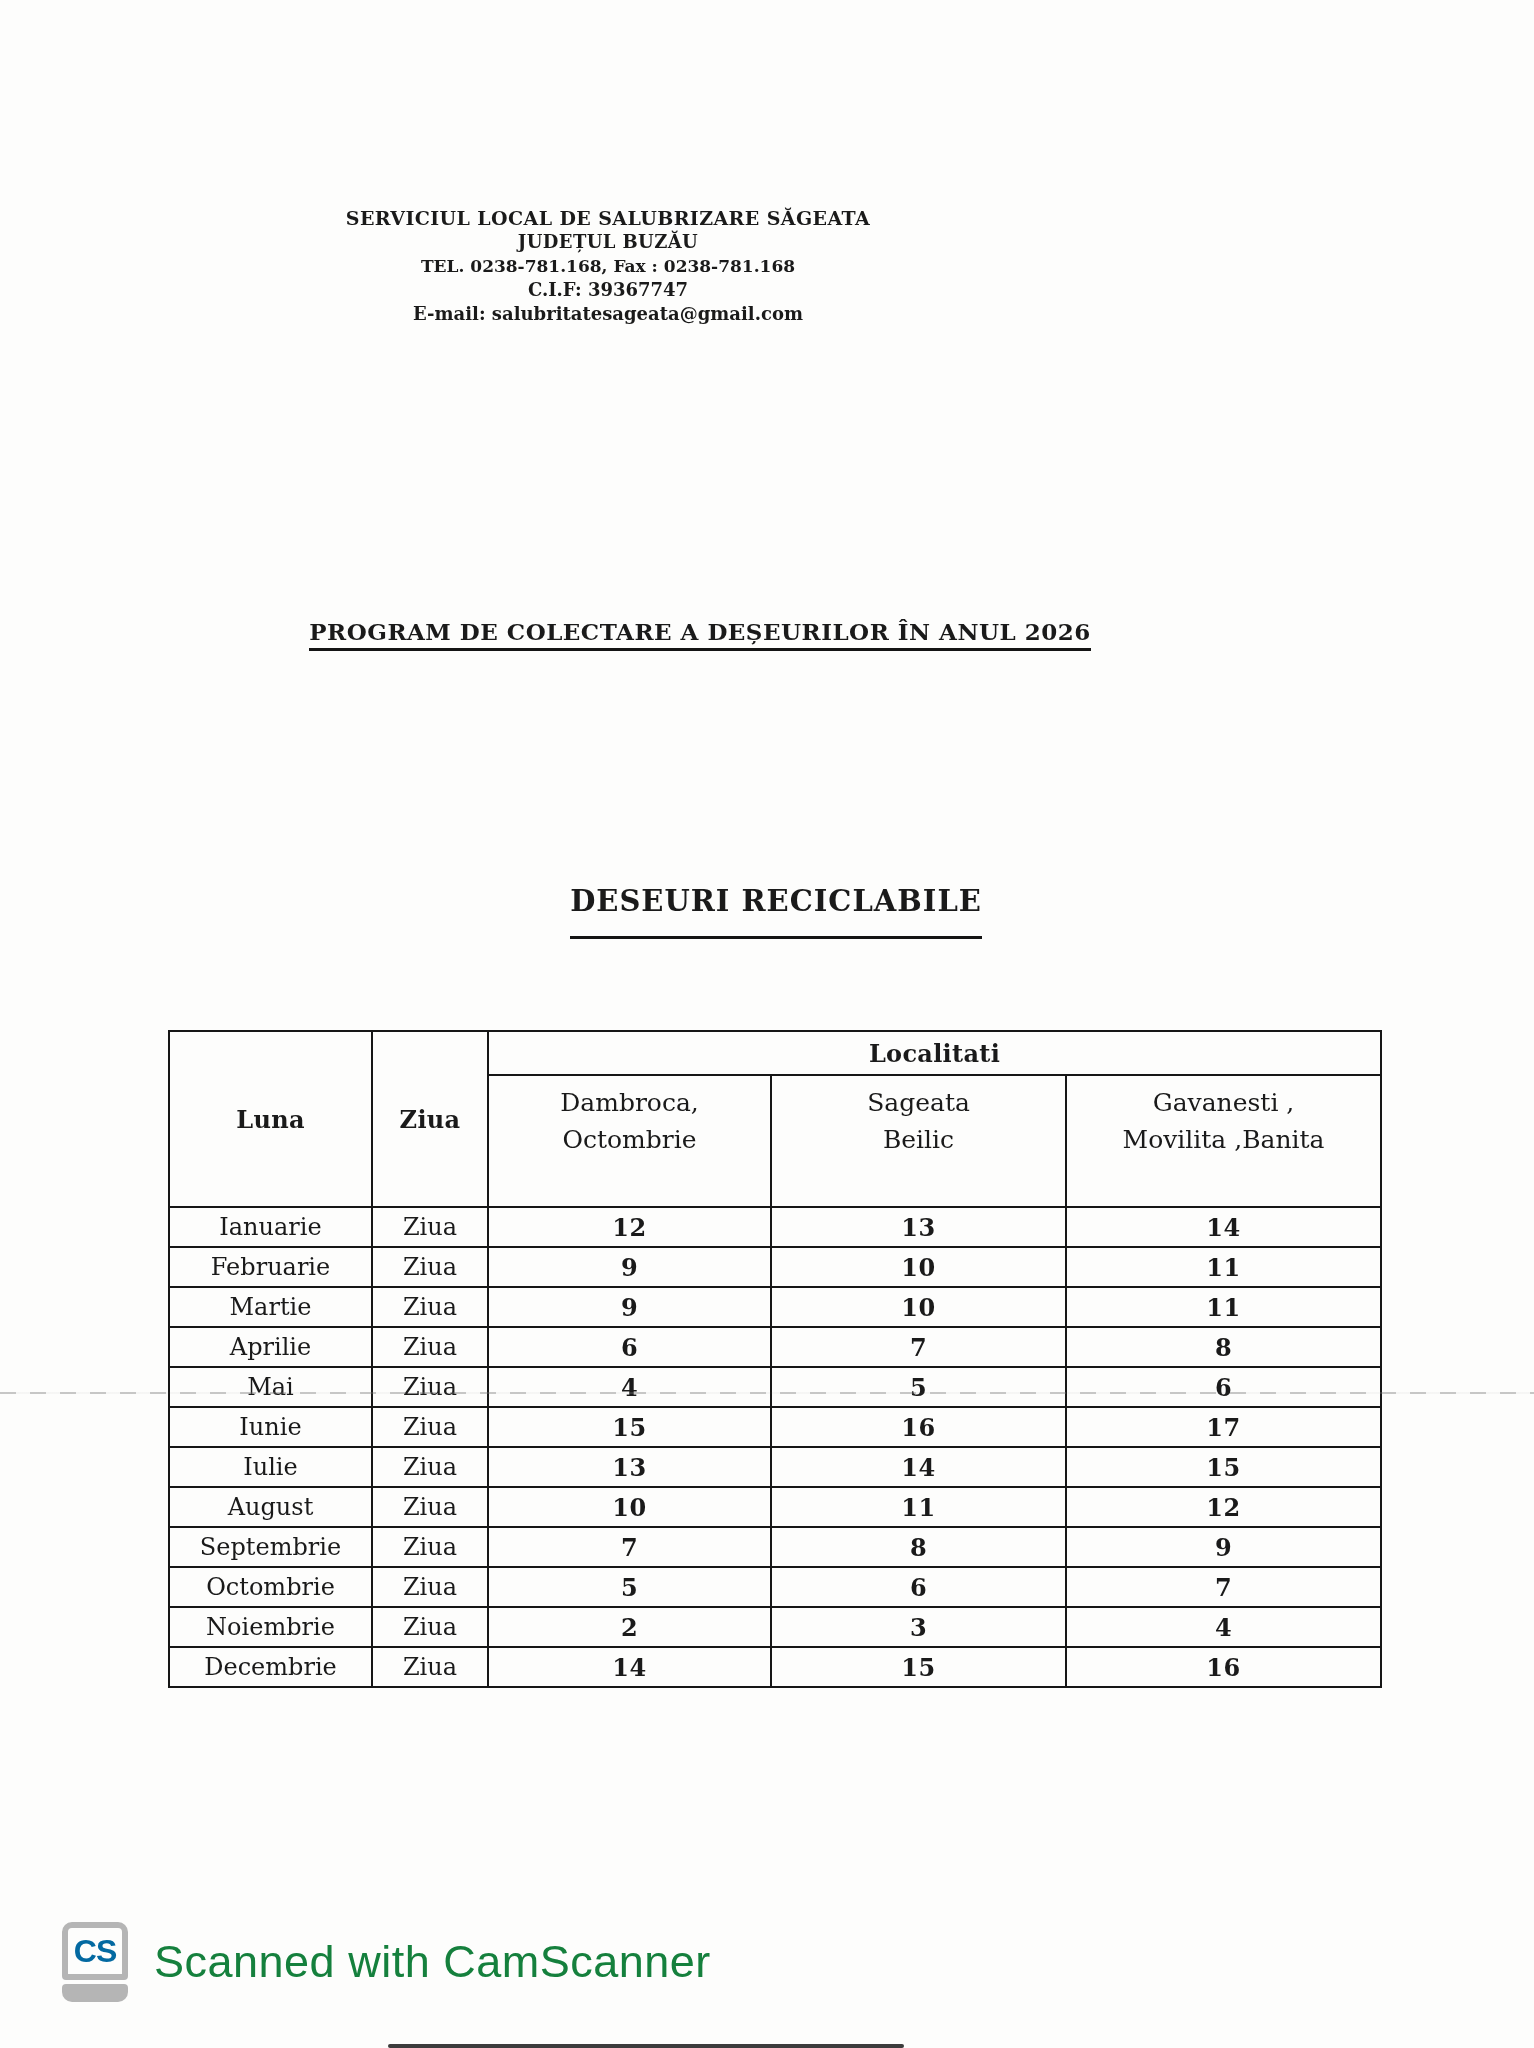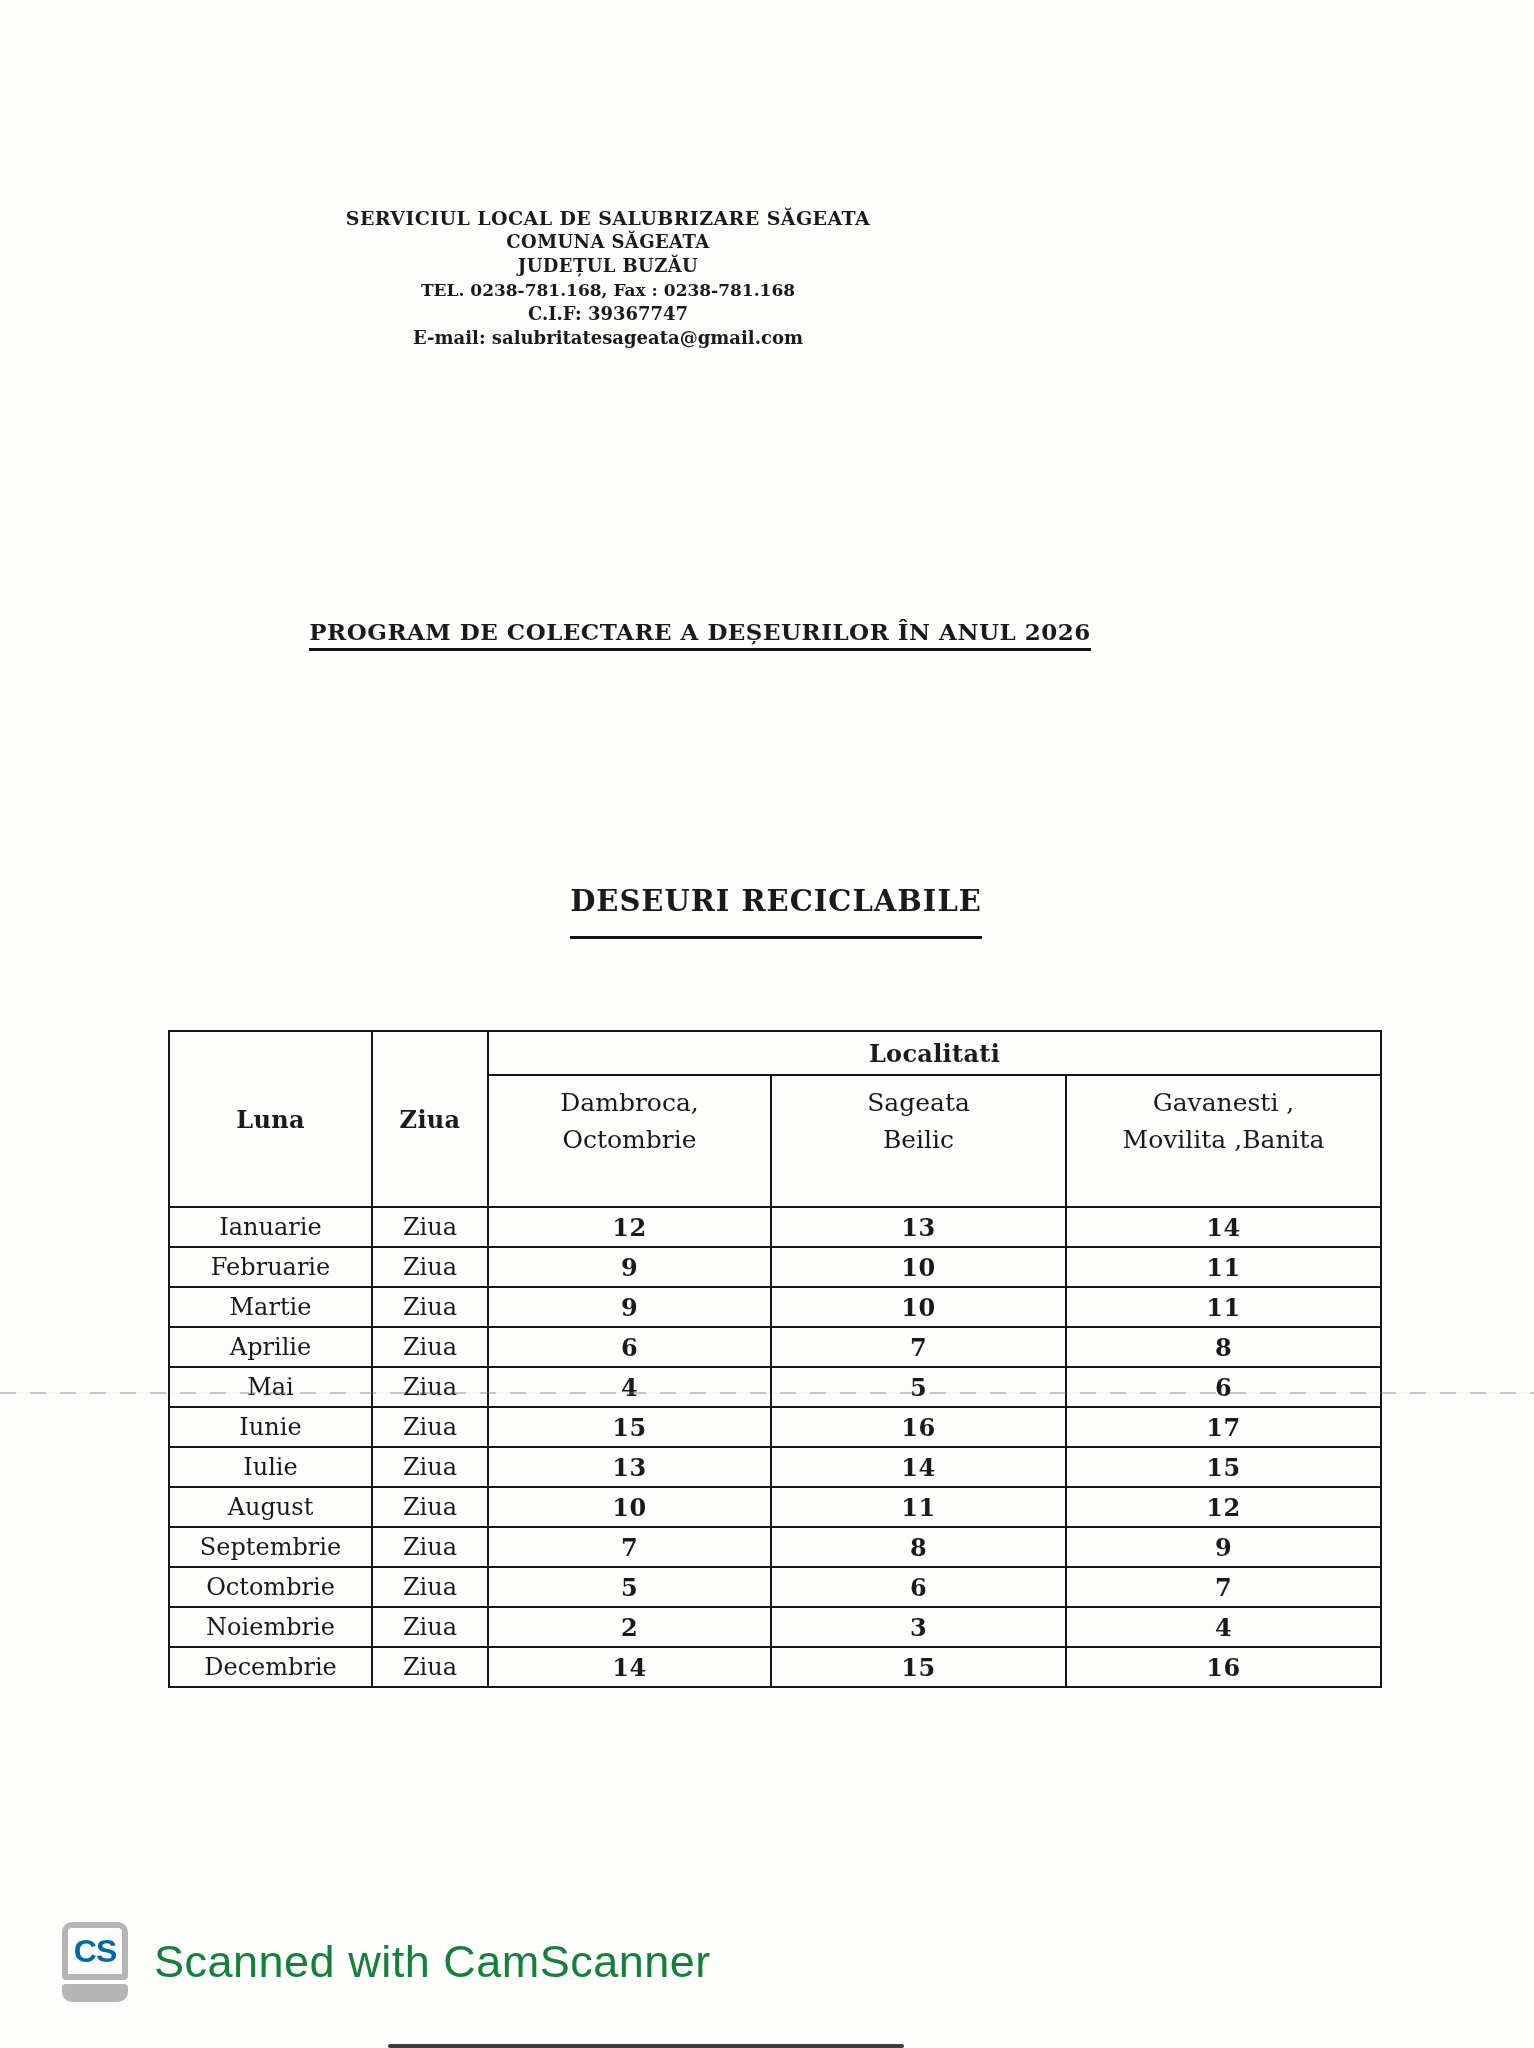--- a/index.html
+++ b/index.html
@@ -130,21 +130,20 @@
     letter-spacing:.5px;
   }
 </style>
 </head>
 <body>
 
 <div class="page">
 
   <div class="letterhead">
     <div class="lh-1">SERVICIUL LOCAL DE SALUBRIZARE SĂGEATA</div>
-    <div class="lh-2">COMUNA SĂGEATA</div>
     <div class="lh-3">JUDEȚUL BUZĂU</div>
     <div class="lh-4">TEL. 0238-781.168, Fax : 0238-781.168</div>
     <div class="lh-5">C.I.F: 39367747</div>
     <div class="lh-6">E-mail: salubritatesageata@gmail.com</div>
   </div>
 
   <div class="doc-title-wrap">
     <span>PROGRAM DE COLECTARE A DEȘEURILOR ÎN ANUL 2026</span>
   </div>
 

